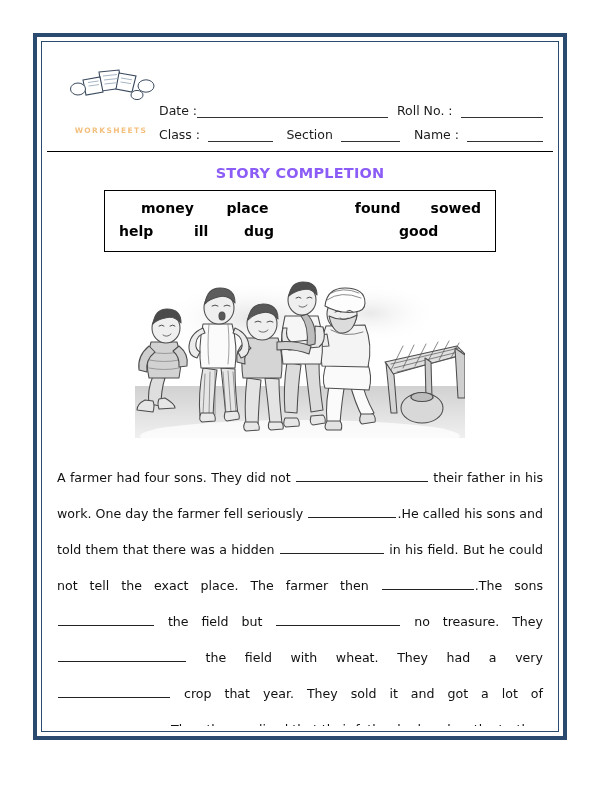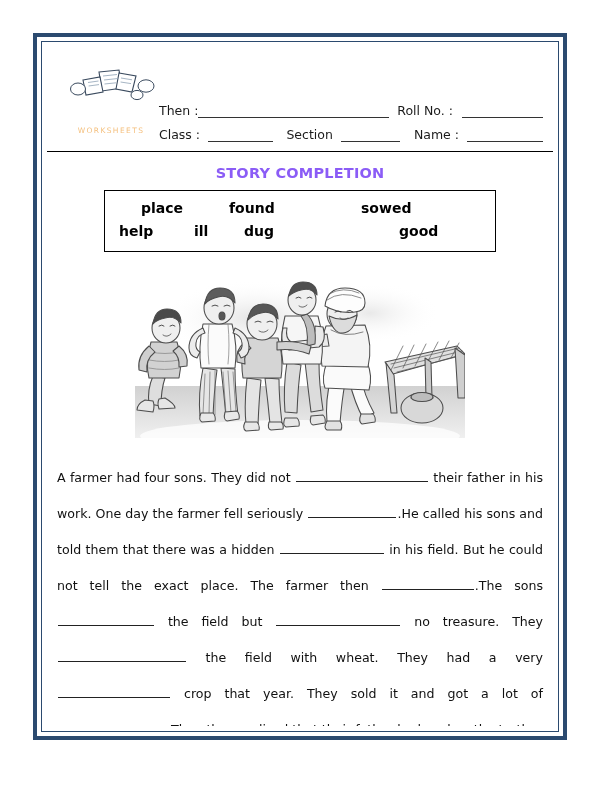--- a/index.html
+++ b/index.html
@@ -107,21 +107,21 @@
     letter-spacing: -1px;
   }
   #logo-a2z .digit-2 { color: #f5921e; }
   #logo-worksheets {
     position: absolute;
     left: 0;
     top: 58px;
     width: 92px;
     text-align: center;
     font-family: "DejaVu Sans", sans-serif;
-    font-weight: normal;
+    font-weight: bold;
     font-size: 7.5px;
     letter-spacing: 1.4px;
     color: #f3ba72;
     opacity: 0.92;
   }
 
   
   .field-row {
     position: absolute;
     left: 112px;
@@ -268,21 +268,21 @@
               </g>
               <ellipse cx="9" cy="21" rx="7.5" ry="6" fill="#ffffff" stroke="#3a4a5e" stroke-width="1"></ellipse>
               <ellipse cx="77" cy="18" rx="8" ry="6.2" fill="#ffffff" stroke="#3a4a5e" stroke-width="1"></ellipse>
               <ellipse cx="68" cy="27" rx="6" ry="4.6" fill="#ffffff" stroke="#3a4a5e" stroke-width="1"></ellipse>
             </svg>
             <div id="logo-worksheets">WORKSHEETS</div>
           </div>
 
 
           <div class="field-row" id="field-row-1">
-            <span class="field-label">Then :</span>
+            <span class="field-label">Date :</span>
             <span class="field-rule rule-name"></span>
             <span class="gap-sm"></span>
             <span class="field-label">Roll No. :</span>
             <span class="gap-sm"></span>
             <span class="field-rule rule-roll"></span>
           </div>
 
           <div class="field-row" id="field-row-2">
             <span class="field-label">Class :</span>
             <span class="gap-sm"></span>
@@ -297,20 +297,21 @@
             <span class="field-rule rule-date"></span>
           </div>
         </div>
 
         <div id="body-block">
 
           <div id="worksheet-title">STORY COMPLETION</div>
 
           <div id="word-bank">
             <div class="word-bank-row" id="word-bank-row-1">
+              <span class="bank-word">money</span>
               <span class="bank-word">place</span>
               <span class="bank-word">found</span>
               <span class="bank-word">sowed</span>
             </div>
             <div class="word-bank-row" id="word-bank-row-2">
               <span class="bank-word">help</span>
               <span class="bank-word">ill</span>
               <span class="bank-word">dug</span>
               <span class="bank-word">good</span>
             </div>

